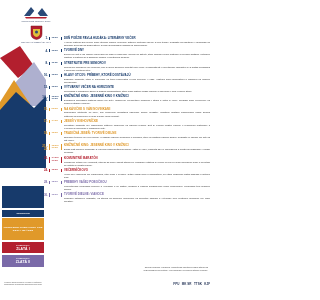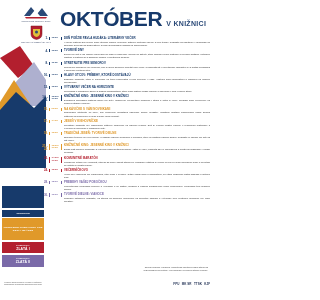--- a/index.html
+++ b/index.html
@@ -125,24 +125,20 @@
     <div class="logo-block">
       <svg class="logo-mark2" viewBox="0 0 26 30">
         <path d="M2 2 L24 2 L24 18 Q24 27 13 29 Q2 27 2 18 Z" fill="#b31f2e" stroke="#7a1520" stroke-width="1"></path>
         <path d="M6 8 L20 8 L20 16 Q20 22 13 24 Q6 22 6 16 Z" fill="#e0c03a"></path>
         <circle cx="13" cy="14" r="3" fill="#2b4a78"></circle>
       </svg>
       <div class="logo-cap">TRNAVSKÝ SAMOSPRÁVNY KRAJ</div>
     </div>
   </div>
 
-  <div class="title-wrap">
-    <span class="title-main">OKTÓBER</span>
-    <span class="title-sub">V KNIŽNICI</span>
-  </div>
 </div>
 
 <div class="events" id="events">
     <div class="ev c-navy">
       <div class="ev-day">1.</div>
       <div class="ev-time">16:00</div>
       <div class="ev-body">
         <div class="ev-title">DEŇ POÉZIE PAVLA HUDÁKA: LITERÁRNY VEČER</div>
         <div class="ev-desc">V rámci festivalu Dni poézie bude literárne pásmo venované autorovi poetickej zbierky a jeho tvorbe. Podujatie sa uskutoční v spolupráci so Spolkom slovenských spisovateľov a bude sprevádzané hudobným doprovodom.</div>
       </div>

